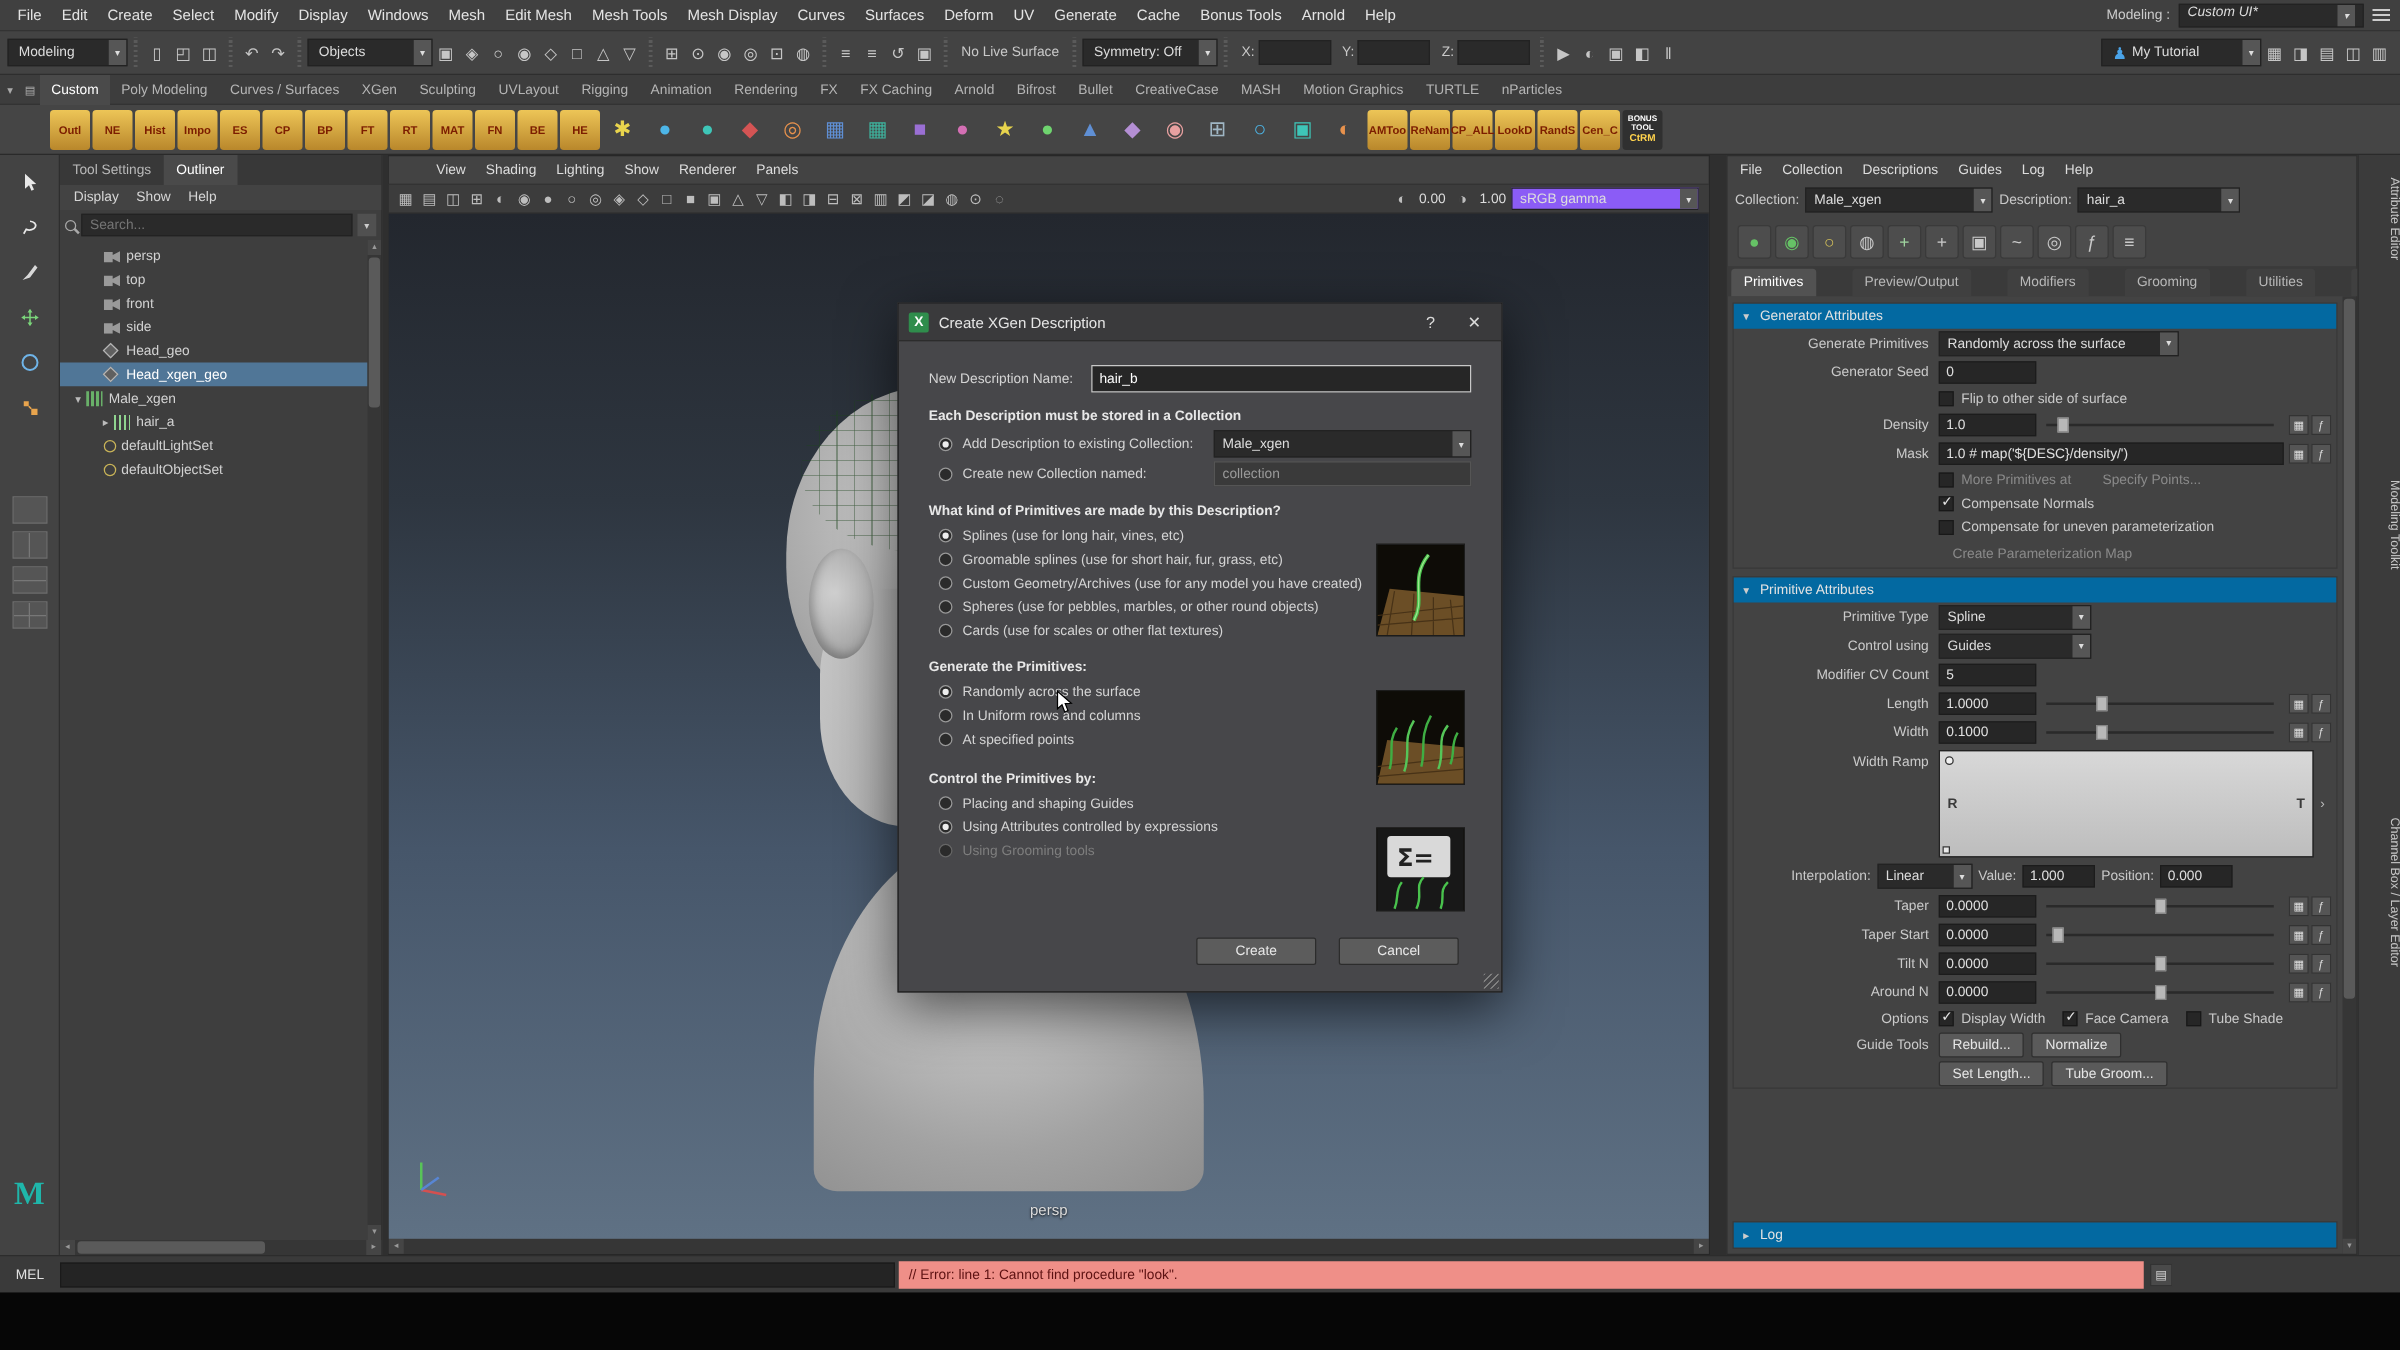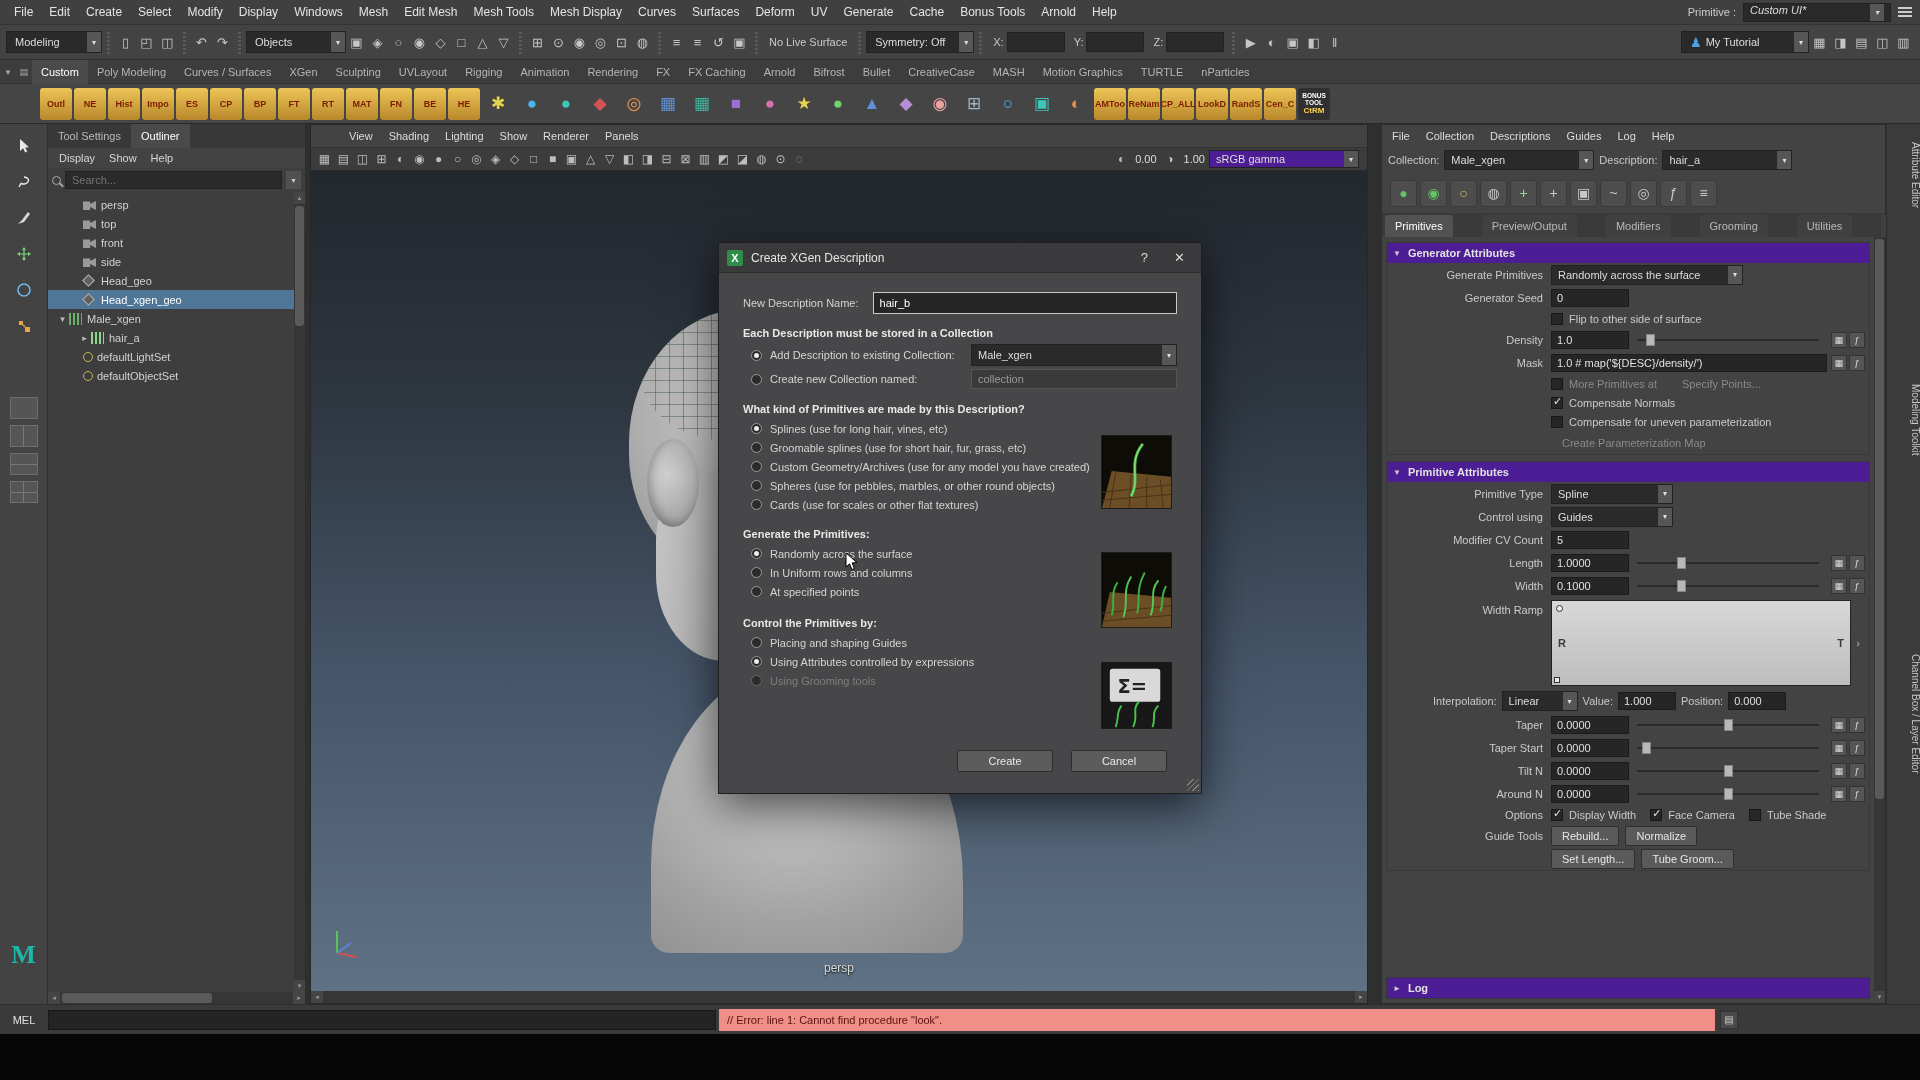--- a/index.html
+++ b/index.html
@@ -100,21 +100,21 @@
   
   #viewport{position:absolute;left:310px;top:124px;width:1058px;height:880px;background:#434343;
             border:1px solid #272727;display:flex;flex-direction:column;}
   .vp-menus{height:22px;display:flex;align-items:center;padding-left:6px;flex:none;margin-left:24px;}
   .vp-menu{padding:0 8px;color:#ddd;}
   .vp-toolbar{height:24px;background:#3c3c3c;display:flex;align-items:center;padding:0 4px;
               border-top:1px solid #333;border-bottom:1px solid #2a2a2a;flex:none;}
   .vp-ticon{width:19px;height:20px;font-size:12px;color:#bdbdbd;display:flex;align-items:center;justify-content:center;flex:none;}
   .vp-tb-right{margin-left:auto;display:flex;align-items:center;gap:4px;padding-right:4px;}
   .vp-val{color:#ddd;}
-  .vp-gamma{width:150px;height:18px;background:#4c1d95;border:1px solid #222;display:flex;align-items:center;padding-left:6px;color:#ddd;}
+  .vp-gamma{width:150px;height:18px;background:#8b5cf6;border:1px solid #222;display:flex;align-items:center;padding-left:6px;color:#ddd;}
   .vp-canvas{flex:1;position:relative;overflow:hidden;
              background:linear-gradient(180deg,#23272e 0%,#2e3640 28%,#46566a 62%,#5f7184 100%);}
   .head-cranium{position:absolute;left:318px;top:138px;width:232px;height:268px;border-radius:50% 50% 46% 46%;
                 background:radial-gradient(circle at 62% 38%,#d8d8d8,#a8a8a8 70%,#8a8a8a);}
   .head-wire{position:absolute;left:330px;top:140px;width:180px;height:130px;border-radius:50%;opacity:.75;
              background:repeating-linear-gradient(90deg,rgba(30,70,30,.5) 0 1px,transparent 1px 14px),
                         repeating-linear-gradient(0deg,rgba(30,70,30,.5) 0 1px,transparent 1px 12px);}
   .head-lower{position:absolute;left:345px;top:300px;width:150px;height:190px;border-radius:40% 60% 50% 50%;
               background:linear-gradient(100deg,#c6c6c6,#9a9a9a);}
   .head-ear{position:absolute;left:336px;top:268px;width:52px;height:88px;border-radius:50%;
@@ -137,22 +137,22 @@
   .xg-icons{height:40px;display:flex;align-items:center;gap:3px;padding:0 8px;flex:none;}
   .xg-icon{width:27px;height:27px;background:#4d4d4d;border:1px solid #3a3a3a;border-radius:3px;
            display:flex;align-items:center;justify-content:center;font-size:14px;flex:none;}
   .xg-tabs{height:24px;display:flex;align-items:flex-end;background:#3a3a3a;padding-left:3px;flex:none;gap:28px;}
   .xg-tab{padding:0 10px;height:22px;line-height:22px;background:#404040;color:#b8b8b8;margin-right:1px;
           border-radius:3px 3px 0 0;white-space:nowrap;}
   .xg-tab.active{background:#525252;color:#fff;}
   .xg-content{flex:1;display:flex;overflow:hidden;}
   .xg-main{flex:1;display:flex;flex-direction:column;padding:3px 2px 2px;overflow:hidden;}
   .frame{border:1px solid #393939;margin:2px 2px 4px;flex:none;}
-  .frame-h{height:20px;background:#4c1d95;display:flex;align-items:center;padding-left:6px;
-           color:#e2e2e2;font-weight:bold;}
+  .frame-h{height:20px;background:#0369a1;display:flex;align-items:center;padding-left:6px;
+           color:#e2e2e2;font-weight:normal;}
   .frame-h::before{content:"▼";font-size:8px;color:#ccc;margin-right:7px;font-weight:normal;}
   .frame-h.closed::before{content:"►";}
   .xrow{display:flex;align-items:center;height:23px;padding:0 4px;}
   .xrow.short{height:19px;}
   .xlbl{width:160px;text-align:right;padding-right:8px;color:#cacaca;flex:none;white-space:nowrap;}
   .xnum{width:78px;height:18px;background:#262626;border:1px solid #1c1c1c;color:#e0e0e0;
         display:flex;align-items:center;padding:0 5px;flex:none;}
   .xwide{flex:1;height:18px;background:#262626;border:1px solid #1c1c1c;color:#e0e0e0;
          display:flex;align-items:center;padding:0 5px;overflow:hidden;white-space:nowrap;}
   .slider{flex:1;height:16px;position:relative;margin:0 8px;}
@@ -271,21 +271,21 @@
 
       <span class="menu-item">Cache</span>
 
       <span class="menu-item">Bonus Tools</span>
 
       <span class="menu-item">Arnold</span>
 
       <span class="menu-item">Help</span>
 
     <div id="workspace">
-      <span>Primitive :</span>
+      <span>Modeling :</span>
       <div class="ws-select">
         <span>Custom UI*</span>
         <span class="darr"></span>
       </div>
       <span class="hamb"></span>
     </div>
   </div>
 
   <div id="statusline">
     <div class="sl-drop" style="width:96px">

